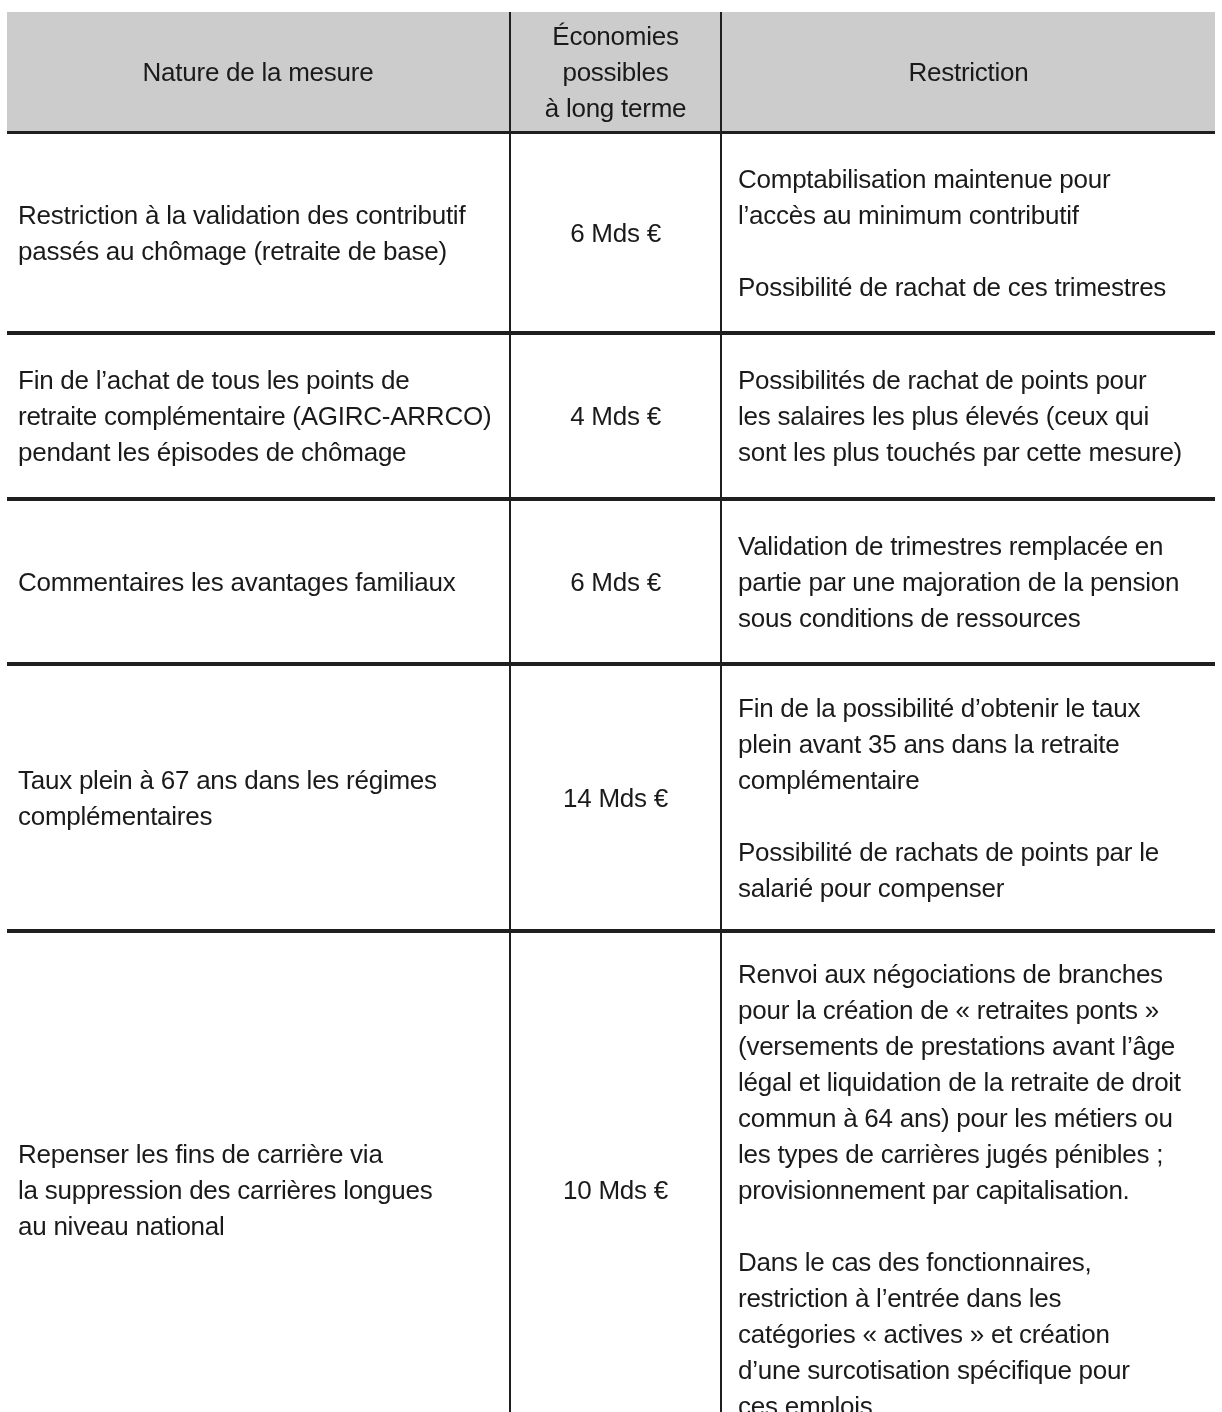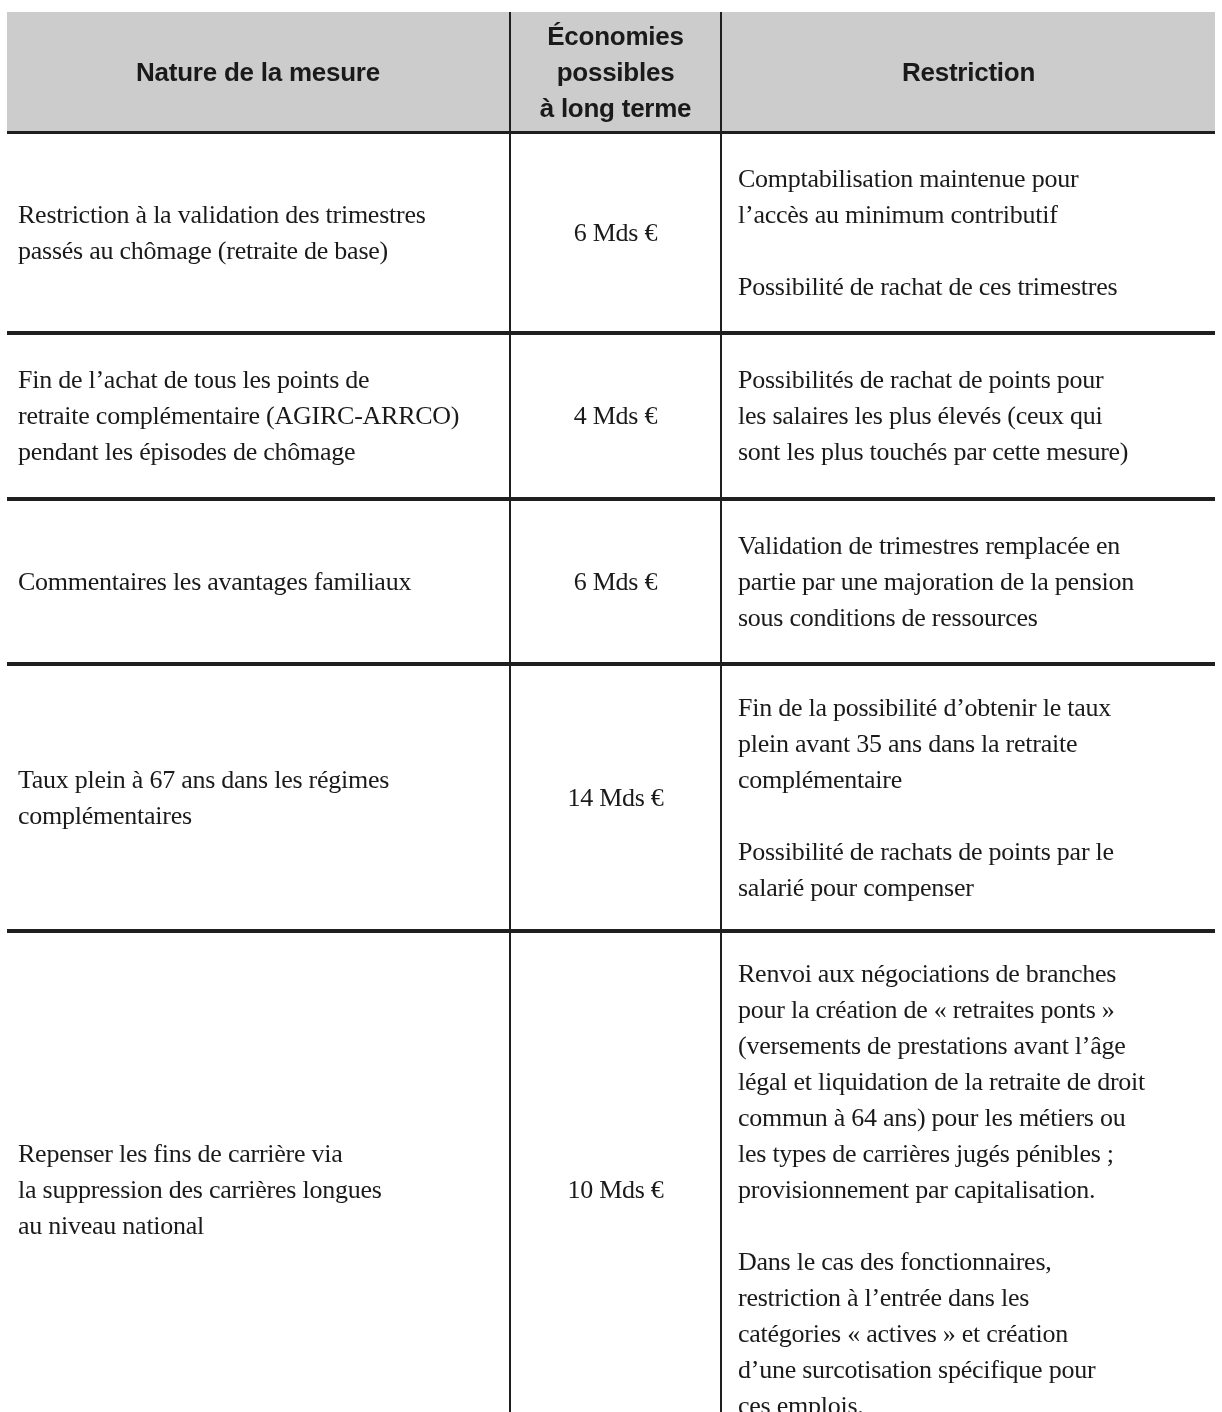--- a/index.html
+++ b/index.html
@@ -27,28 +27,27 @@
     font-size: 26px;
     letter-spacing: -0.25px;
     line-height: 36px;
     vertical-align: middle;
     white-space: pre-line;
     padding: 0;
     overflow: hidden;
   }
   thead th {
     background: #cccccc;
-    font-weight: 700;
+    font-weight: 400;
     text-align: center;
     height: 119px;
     border-bottom: 3px solid #1f1f1f;
   }
   tbody td {
     border-bottom: 4px solid #1f1f1f;
-    font-family: Liberation Serif, serif;
   }
   .col-sep {
     border-left: 2px solid #1f1f1f;
   }
   td.measure {
     text-align: left;
     padding: 12px 10px 12px 11px;
   }
   td.savings {
     text-align: center;
@@ -78,21 +77,21 @@
       <tr>
         <th>Nature de la mesure</th>
         <th class="col-sep">Économies
 possibles
 à long terme</th>
         <th class="col-sep">Restriction</th>
       </tr>
     </thead>
     <tbody>
       <tr class="row-0">
-        <td class="measure">Restriction à la validation des trimestres
+        <td class="measure">Restriction à la validation des contributif
 passés au chômage (retraite de base)</td>
         <td class="savings col-sep">6 Mds €</td>
         <td class="comments col-sep">Comptabilisation maintenue pour
 l’accès au minimum contributif
 
 Possibilité de rachat de ces trimestres</td>
       </tr>
       <tr class="row-1">
         <td class="measure">Fin de l’achat de tous les points de
 retraite complémentaire (AGIRC-ARRCO)

